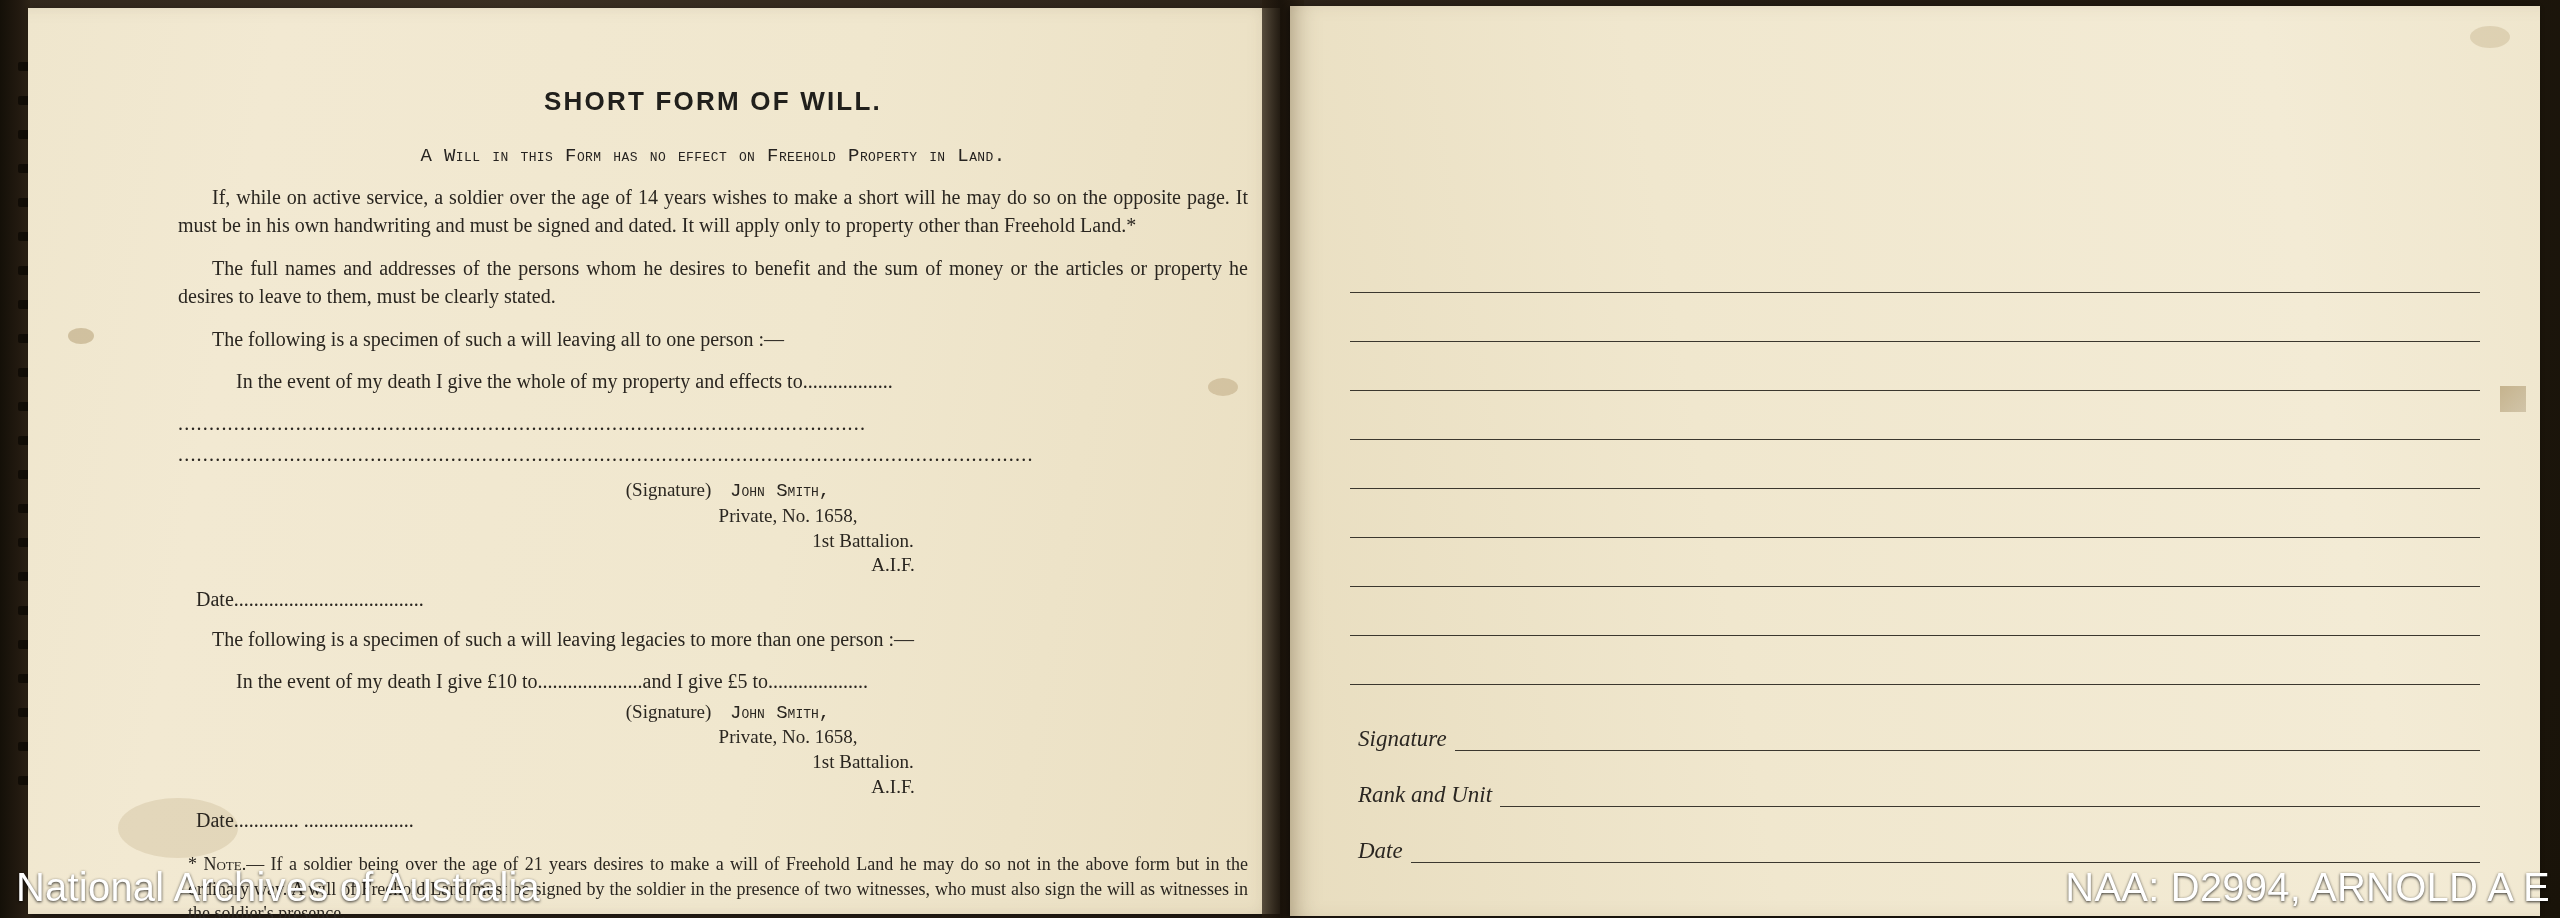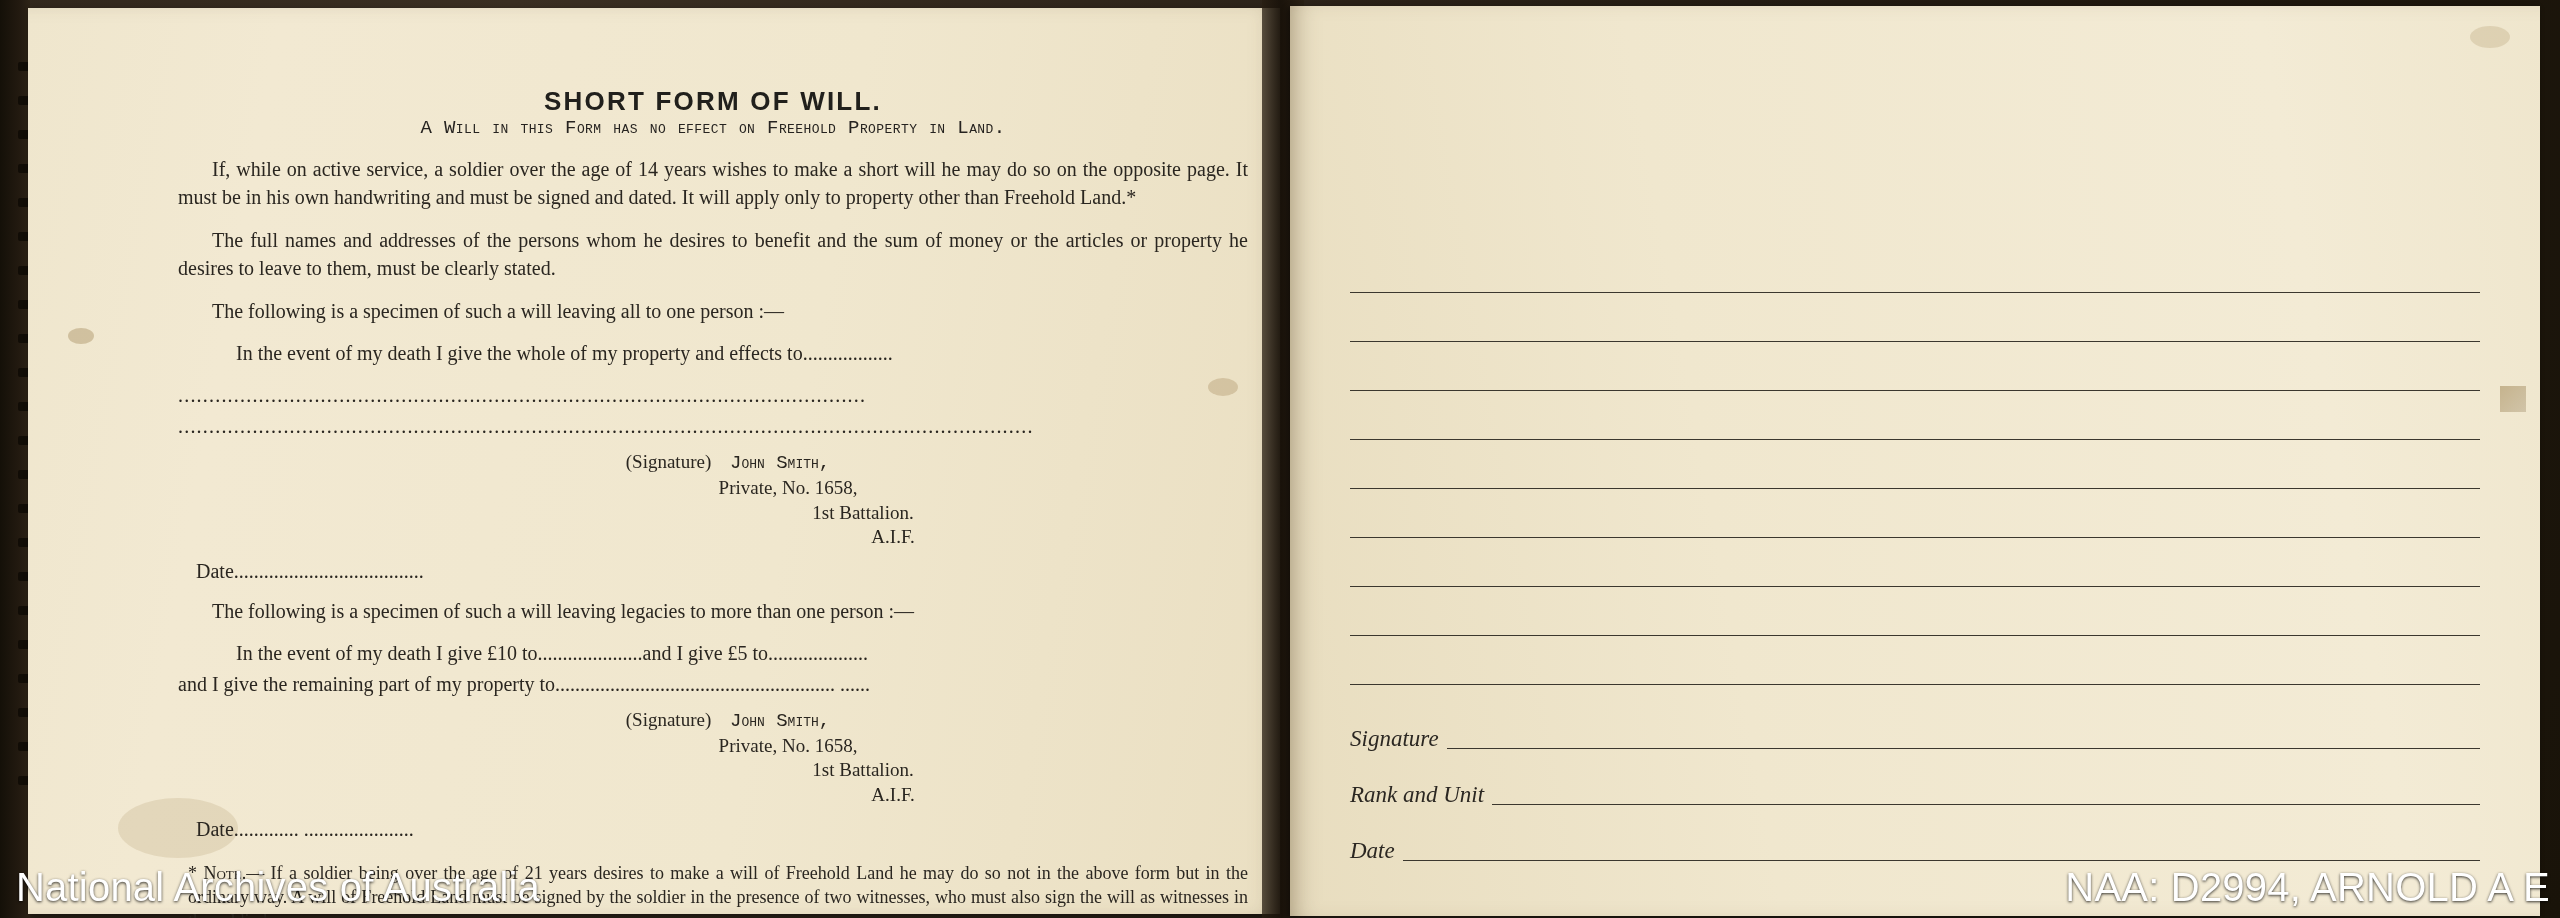--- a/index.html
+++ b/index.html
@@ -89,21 +89,21 @@
     width: 1070px;
     color: #2a2620;
   }
   .title {
     text-align: center;
     font-family: "Liberation Sans", sans-serif;
     font-weight: bold;
     font-size: 26px;
     letter-spacing: 2.2px;
     color: #21201c;
-    margin: 18px 0 0 0;
+    margin: 18px 0 28px 0;
   }
   .subtitle {
     text-align: center;
     font-size: 19px;
     letter-spacing: .4px;
     margin-bottom: 16px;
     color: #262320;
   }
   .smallcaps {
     font-variant: small-caps;
@@ -184,22 +184,23 @@
     position: absolute;
     left: 60px;
     top: 720px;
     width: 1130px;
     font-size: 23px;
     font-style: italic;
     color: #2b2722;
   }
   .field-row {
     display: flex;
-    align-items: flex-start;
+    align-items: center;
     margin-bottom: 30px;
+    margin-left: 8px;
   }
   .field-label {
     white-space: nowrap;
     padding-right: 8px;
     font-style: italic;
   }
   .field-line {
     flex: 1 1 auto;
     border-bottom: 1.6px solid #3b372e;
     height: 22px;
@@ -295,21 +296,20 @@
         <div class="sig-sub2">1st Battalion.</div>
         <div class="sig-sub3">A.I.F.</div>
       </div>
 
       <div class="date-row">Date......................................</div>
 
       <p class="para indent" style="margin-top:14px;">The following is a specimen of such a will leaving legacies to more than one person :—</p>
 
       <p class="para indent2" style="margin-bottom:2px;">In the event of my death I give £10 to.....................and I give £5 to....................</p>
 
-      <p class="para" style="margin-bottom:10px;">and I give the remaining part of my property to........................................................ ......</p>
 
       <div class="sig-block">
         <div class="sig-line">
           <span>(Signature)</span>
           <span class="smallcaps" style="padding-left:14px;">John Smith,</span>
         </div>
         <div class="sig-sub">Private, No. 1658,</div>
         <div class="sig-sub2">1st Battalion.</div>
         <div class="sig-sub3">A.I.F.</div>
       </div>

